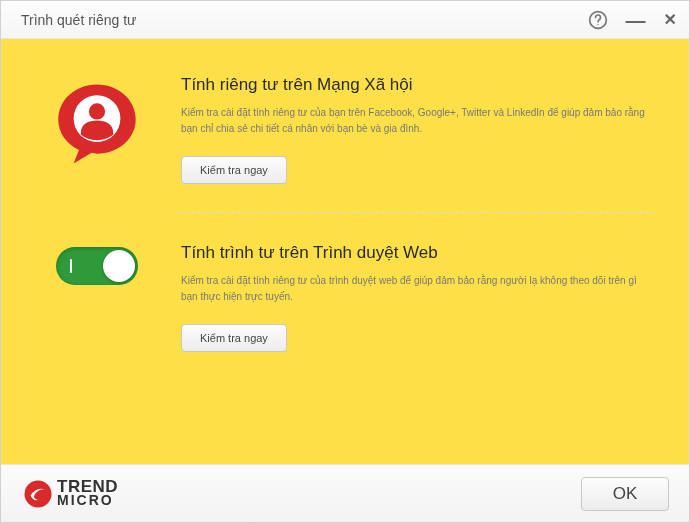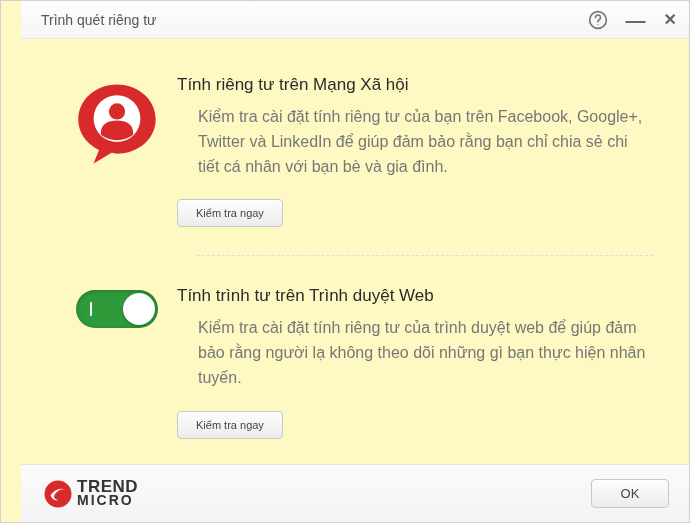--- a/index.html
+++ b/index.html
@@ -6,26 +6,25 @@
     body {
       font-family: "Segoe UI", Tahoma, Arial, sans-serif;
       background: #f0f0f0;
       width: 690px;
       height: 523px;
       overflow: hidden;
     }
     .window {
       width: 690px;
       height: 523px;
-      background: #fef9c3;
+      background: #fde047;
       border: 1px solid #d0d0d0;
       display: flex;
       flex-direction: column;
       box-shadow: 0 2px 8px rgba(0,0,0,0.1);
-      padding-left: 20px;
     }
     .titlebar {
       height: 38px;
       display: flex;
       align-items: center;
       padding: 0 12px 0 20px;
       background: linear-gradient(#fdfdfd, #f5f5f5);
       border-bottom: 1px solid #e8e8e8;
     }
     .title {
@@ -48,20 +47,21 @@
     .help-icon svg { width: 20px; height: 20px; }
     .min-icon { font-size: 20px; line-height: 1; font-weight: bold; }
     .close-icon { font-size: 16px; line-height: 1; font-weight: bold; }
     .content {
       flex: 1;
       padding: 28px 36px 10px 36px;
       overflow: auto;
     }
     .section {
       display: flex;
+      gap: 24px;
       padding: 8px 0 28px 0;
     }
     .divider {
       border-top: 1px dashed #dcdcdc;
       margin: 0 0 22px 140px;
     }
     .section-left {
       width: 120px;
       flex-shrink: 0;
       display: flex;
@@ -72,25 +72,24 @@
     .section-right {
       flex: 1;
     }
     .heading {
       font-size: 17px;
       color: #2b2b2b;
       font-weight: 400;
       margin-bottom: 10px;
     }
     .desc {
-      font-size: 16px;
+      font-size: 10px;
       color: #777;
       line-height: 1.55;
       margin-bottom: 20px;
-      margin-left: 21px;
     }
     .check-btn {
       font-size: 11px;
       color: #444;
       background: linear-gradient(#fdfdfd, #ececec);
       border: 1px solid #c8c8c8;
       border-radius: 4px;
       padding: 7px 18px;
       cursor: pointer;
     }
@@ -139,27 +138,27 @@
     }
     .logo-text-wrap {
       display: flex;
       flex-direction: column;
       line-height: 0.85;
     }
     .logo-trend { font-size: 17px; font-weight: 700; letter-spacing: 0.5px; }
     .logo-micro { font-size: 14px; font-weight: 700; letter-spacing: 2px; }
     .footer-spacer { flex: 1; }
     .footer-btn {
-      font-size: 13px;
+      font-size: 17px;
       color: #444;
       background: linear-gradient(#fdfdfd, #ececec);
       border: 1px solid #c8c8c8;
       border-radius: 4px;
       padding: 6px 0;
-      width: 78px;
+      width: 88px;
       margin-left: 10px;
       cursor: pointer;
     }
     .privacy-icon {
       width: 90px;
       height: 90px;
       position: relative;
     }
   </style>
 </head>
@@ -206,21 +205,21 @@
 
     <div class="section">
       <div class="section-left">
         <div class="toggle">
           <div class="toggle-bar"></div>
           <div class="toggle-knob"></div>
         </div>
       </div>
       <div class="section-right">
         <h2 class="heading">Tính trình tư trên Trình duyệt Web</h2>
-        <p class="desc">Kiểm tra cài đặt tính riêng tư của trình duyệt web để giúp đảm bảo rằng người lạ không theo dõi những gì bạn thực hiện nhân tuyến.</p>
+        <p class="desc">Kiểm tra cài đặt tính riêng tư của trình duyệt web để giúp đảm bảo rằng người lạ không theo dõi trên gì bạn thực hiện trực tuyến.</p>
         <button class="check-btn">Kiểm tra ngay</button>
       </div>
     </div>
 
   </div>
 
   <div class="footer">
     <div class="logo">
       <svg width="30" height="30" viewBox="0 0 40 40">
         <circle cx="20" cy="20" r="18" fill="#d82a2a"></circle>

